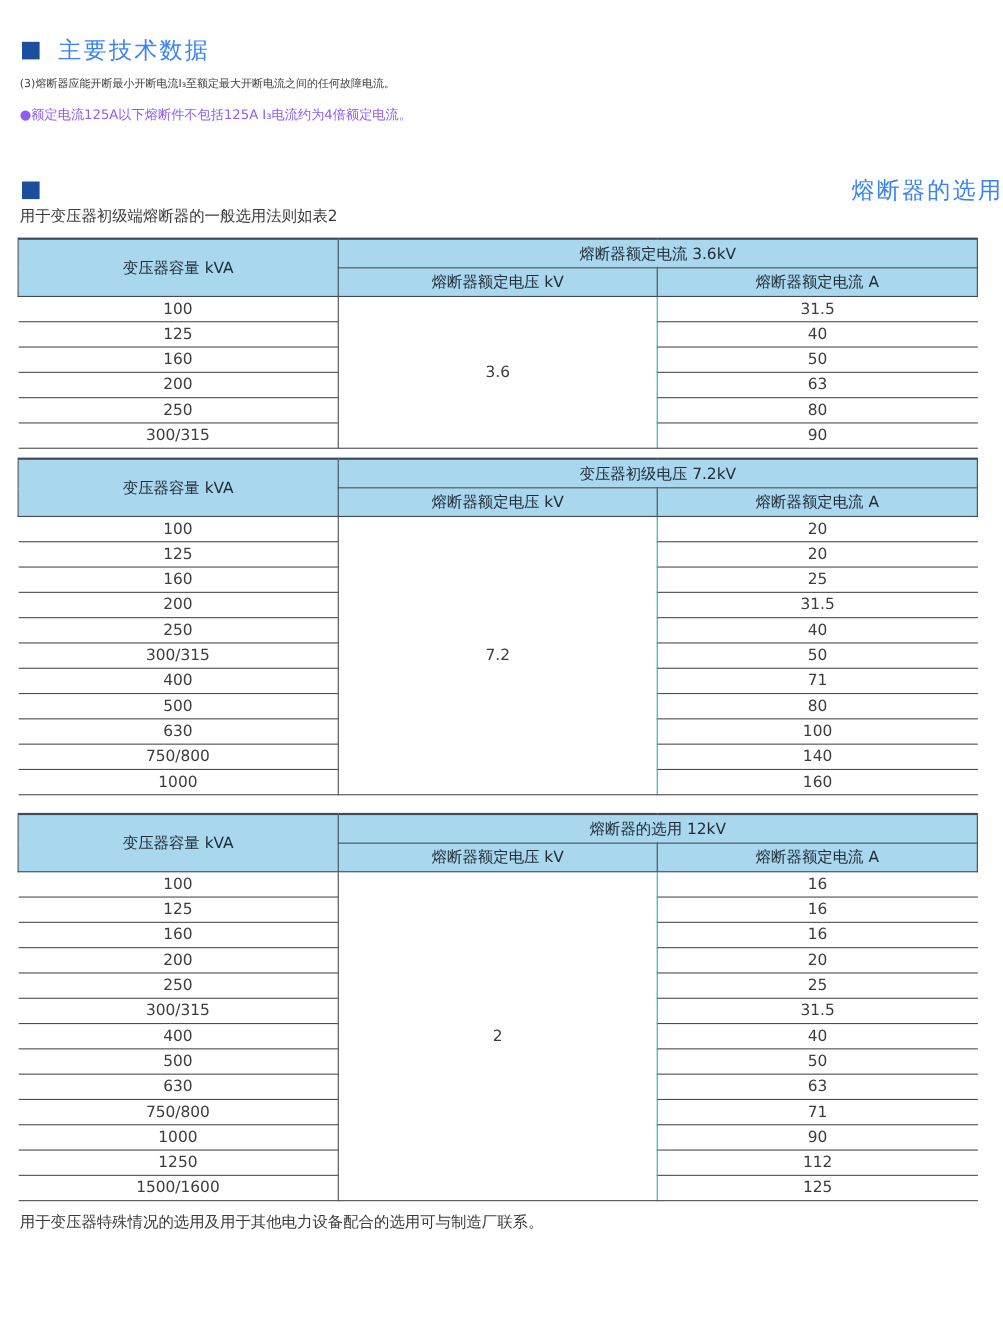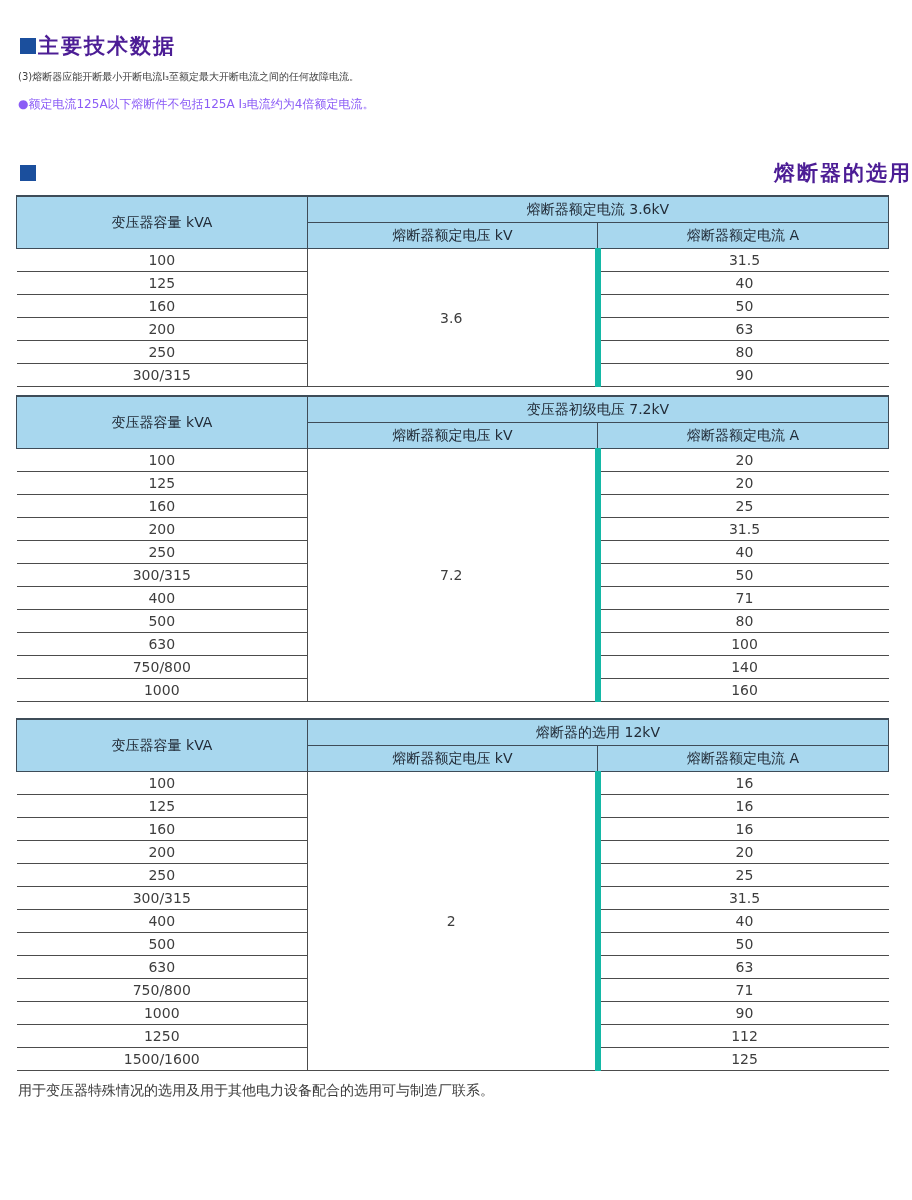--- a/index.html
+++ b/index.html
@@ -7,23 +7,23 @@
     width:912px;height:1200px;
     font-family:"DejaVu Sans","Liberation Sans",sans-serif;
     color:#3d3d3d;
     position:relative;
     overflow:hidden;
   }
   .page{position:relative;width:912px;height:1200px;}
 
   
   .sec-title{
-    display:flex;align-items:center;gap:2px;
+    display:flex;align-items:center;gap:17px;
     margin:0 0 0 20px;
-    font-size:21px;font-weight:bold;color:#4c1d95;
+    font-size:21px;font-weight:normal;color:#3b82f6;
     letter-spacing:2px;line-height:26px;height:26px;
   }
   .sec-title .sq{
     width:16px;height:16px;background:#1b4f9d;flex:0 0 auto;
   }
   .sec-title--first{margin-top:33px;}
   .sec-title--second{margin-top:46px;justify-content:space-between;}
 
   
   .para{
@@ -64,41 +64,42 @@
   table.fuse thead th.outer-top{border-top:2px solid #3e4c58;}
   table.fuse tbody td{
     border-bottom:1px solid #4c4c4c;
     height:22px;text-align:center;padding:0;
     background:#ffffff;
   }
   table.fuse tbody td.cap{border-right:1px solid #4c4c4c;}
   table.fuse tbody td.cur{border-left:1px solid #4c4c4c;}
   table.fuse tbody td.merged{
     border-left:1px solid #4c4c4c;
-    border-right:6px solid #14b8a6;
+    border-right:1px solid #14b8a6;
     border-bottom:1px solid #4c4c4c;
     vertical-align:middle;
   }
 </style>
 </head>
 <body>
 
 <div class="page">
 
   <div class="sec-title sec-title--first">
     <span class="sq"></span>
     <span>主要技术数据</span>
   </div>
   <div class="para">(3)熔断器应能开断最小开断电流I₃至额定最大开断电流之间的任何故障电流。</div>
   <div class="bullet">●额定电流125A以下熔断件不包括125A I₃电流约为4倍额定电流。</div>
 
   <div class="sec-title sec-title--second">
     <span class="sq"></span>
     <span>熔断器的选用</span>
   </div>
+  <div class="intro">用于变压器初级端熔断器的一般选用法则如表2</div>
 
   <table class="fuse fuse--t1">
     <colgroup>
         <col class="c1">
         <col class="c2">
         <col class="c3">
       </colgroup>
     <thead>
       <tr>
         <th rowspan="2" class="outer-top">变压器容量 kVA</th>

